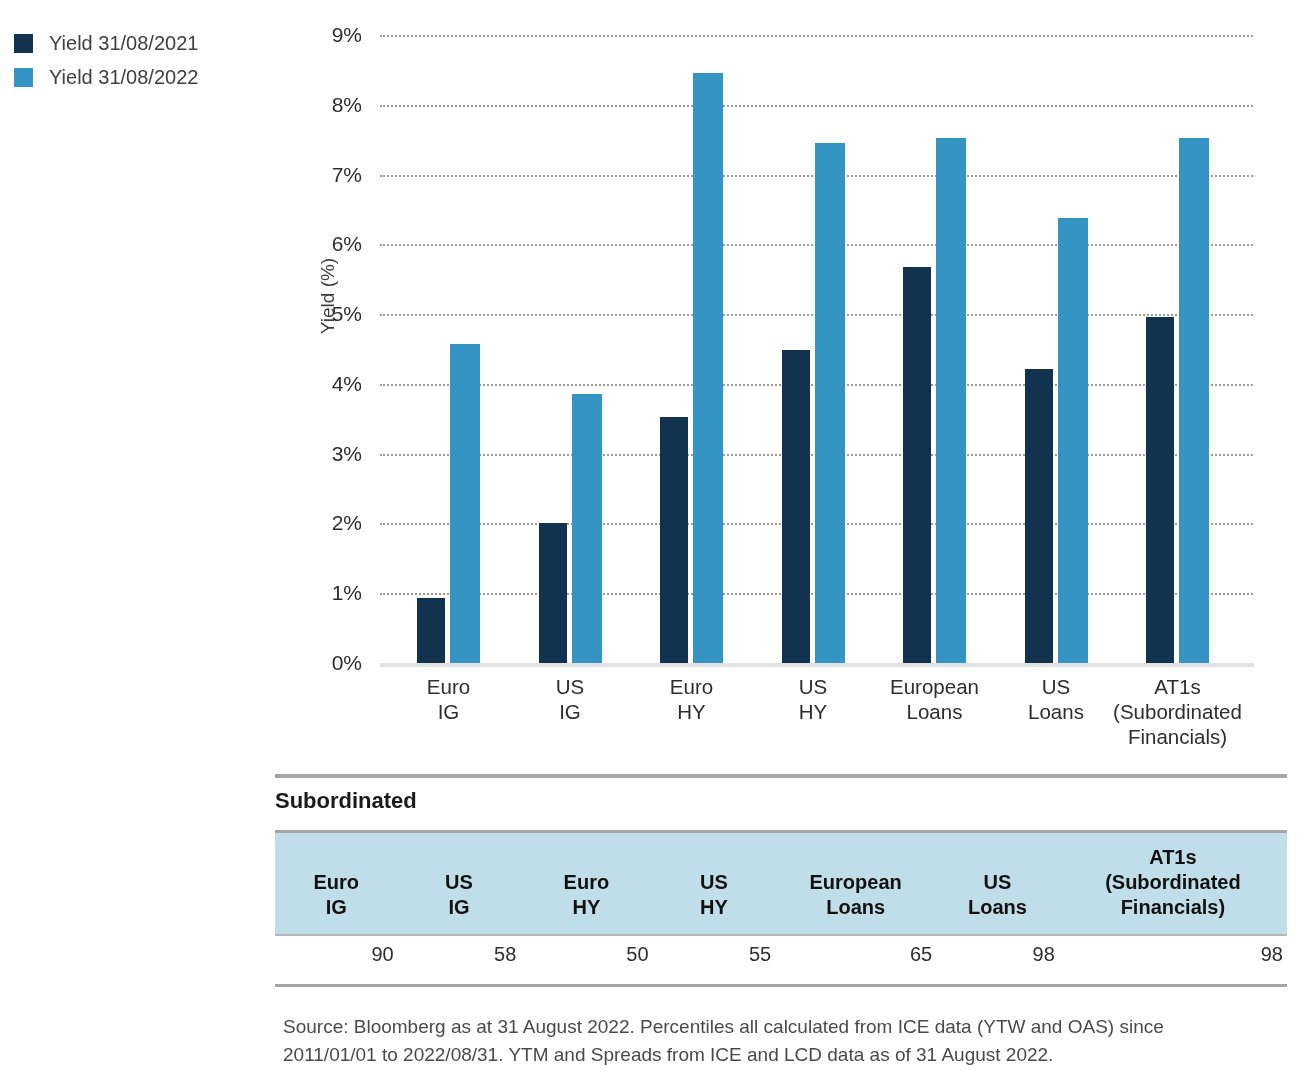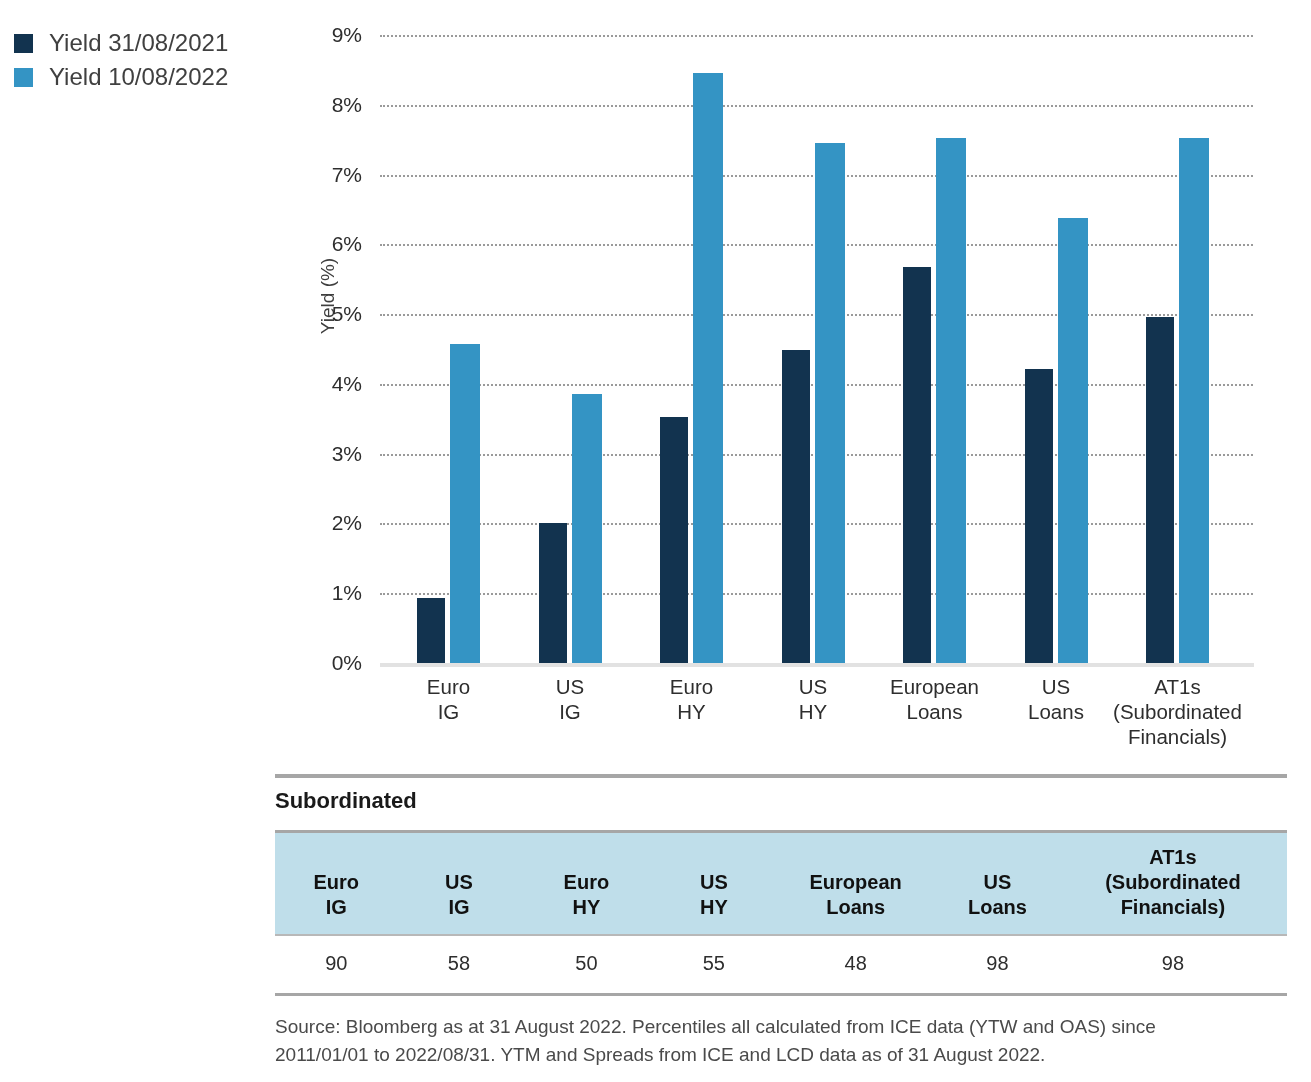--- a/index.html
+++ b/index.html
@@ -28,21 +28,21 @@
     align-items: center;
     height: 34px;
   }
   .legend-swatch {
     width: 19px;
     height: 19px;
     flex: 0 0 auto;
     margin-right: 16px;
   }
   .legend-label {
-    font-size: 24px;
+    font-size: 20px;
     color: #404040;
     white-space: nowrap;
   }
 
   
   #chart-area {
     position: absolute;
     left: 0;
     top: 0;
     width: 1311px;
@@ -142,48 +142,48 @@
     font-weight: bold;
     color: #111111;
     padding: 12px 4px 14px 4px;
     line-height: 25px;
     vertical-align: bottom;
     border-top: 3px solid #a6a6a6;
   }
   table.ptable tbody td {
     font-size: 20px;
     color: #2e2e2e;
-    text-align: center;
-    padding: 16px 4px 18px 4px;
+    text-align: right;
+    padding: 7px 4px 18px 4px;
     border-top: 2px solid #b8b8b8;
     border-bottom: 3px solid #a6a6a6;
   }
 
   
   #source-note {
     position: absolute;
-    left: 275px;
+    left: 283px;
     top: 1013px;
     width: 960px;
     font-size: 19px;
     line-height: 28px;
     color: #4a4a4a;
   }
 </style>
 </head>
 <body>
 
 <div id="legend">
     <div class="legend-row">
       <span class="legend-swatch" style="background: rgb(18, 51, 79);"></span>
       <span class="legend-label">Yield 31/08/2021</span>
     </div>
     <div class="legend-row">
       <span class="legend-swatch" style="background: rgb(52, 148, 196);"></span>
-      <span class="legend-label">Yield 10/08/2022</span>
+      <span class="legend-label">Yield 31/08/2022</span>
     </div>
   </div>
 
 <div id="chart-area">
   <div id="y-axis-title">Yield (%)</div>
   <div id="plot" style="height: 628px;">
       <div class="gridline" style="top: 558.222px;"></div>
       <div class="gridline" style="top: 488.444px;"></div>
       <div class="gridline" style="top: 418.667px;"></div>
       <div class="gridline" style="top: 348.889px;"></div>
@@ -286,21 +286,21 @@
             <div>Financials)</div>
           </th>
         </tr>
     </thead>
     <tbody>
       <tr id="val-row">
           <td>90</td>
           <td>58</td>
           <td>50</td>
           <td>55</td>
-          <td>48</td>
+          <td>65</td>
           <td>98</td>
           <td>98</td>
         </tr>
     </tbody>
   </table>
 </div>
 
 <div id="source-note">Source: Bloomberg as at 31 August 2022. Percentiles all calculated from ICE data (YTW and OAS) since 2011/01/01 to 2022/08/31. YTM and Spreads from ICE and LCD data as of 31 August 2022.</div>
 
 </body></html>

